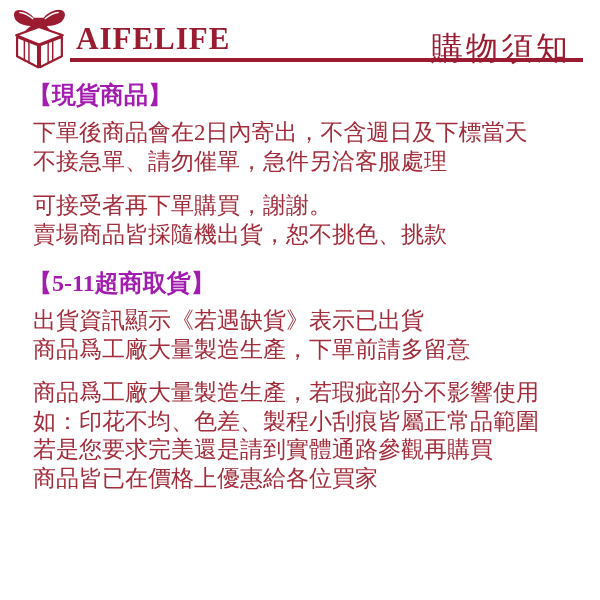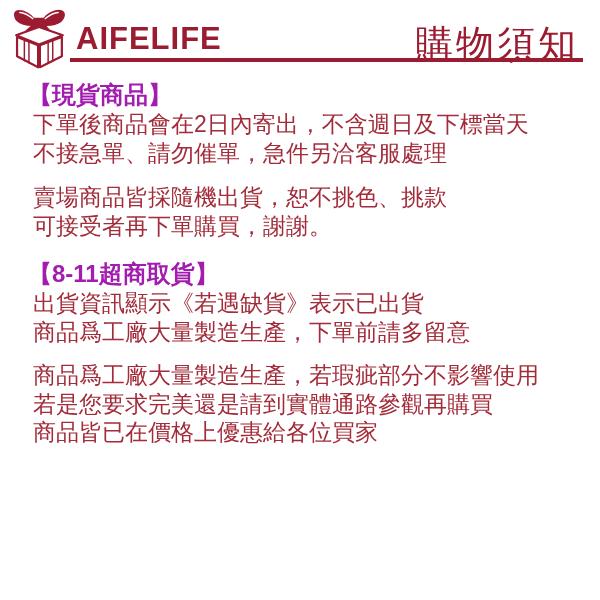--- a/index.html
+++ b/index.html
@@ -1,39 +1,39 @@
 <!DOCTYPE html>
 <html><head>
 <meta charset="utf-8">
 <style>
   html,body{margin:0;padding:0;background:#fff;}
   .page{
     position:relative;width:600px;height:600px;background:#fff;overflow:hidden;
-    font-family:Liberation Sans, sans-serif;
+    font-family:Liberation Serif, serif;
   }
   
   .logo{position:absolute;left:7px;top:4px;width:64px;height:68px;}
   .brand{
     position:absolute;left:76px;top:21px;
     font-size:31px;font-weight:bold;letter-spacing:1px;
     color:#9B1B30;white-space:nowrap;
   }
   .title{
-    position:absolute;right:17px;top:15px;margin:4px;
-    font-size:38px;font-weight:500;letter-spacing:3px;
+    position:absolute;right:17px;top:15px;margin:12px;
+    font-size:32px;font-weight:500;letter-spacing:3px;
     color:#9B1B30;white-space:nowrap;
   }
   .rule{position:absolute;left:70px;right:17px;top:58px;height:4px;background:#9B1B30;}
   
   .content{position:absolute;left:28px;top:80px;right:6px;}
   .section h2{
     margin:0;font-size:24px;line-height:30px;font-weight:bold;
     color:#a21caf;white-space:nowrap;
   }
-  .section .lines{margin-top:0;}
+  .section .lines{margin-top:9px;}
   .section p{
     margin:0;padding-left:5px;font-size:23px;line-height:28.5px;
     color:#A22C3A;white-space:nowrap;
   }
   .s2{margin-top:16px;}
   .s3{margin-top:19px;}
   .s4{margin-top:15px;}
 </style>
 </head>
 <body>
@@ -82,35 +82,36 @@
     <div class="section s1">
       <h2>【現貨商品】</h2>
       <div class="lines">
         <p>下單後商品會在2日內寄出，不含週日及下標當天</p>
         <p>不接急單、請勿催單，急件另洽客服處理</p>
       </div>
     </div>
 
     <div class="section s2">
       <div class="lines">
+        <p>可接受者再下單購買，謝謝。</p>
         <p>賣場商品皆採隨機出貨，恕不挑色、挑款</p>
-        <p>可接受者再下單購買，謝謝。</p>
       </div>
     </div>
 
     <div class="section s3">
-      <h2>【8-11超商取貨】</h2>
+      <h2>【5-11超商取貨】</h2>
       <div class="lines">
         <p>出貨資訊顯示《若遇缺貨》表示已出貨</p>
         <p>商品爲工廠大量製造生產，下單前請多留意</p>
       </div>
     </div>
 
     <div class="section s4">
       <div class="lines">
         <p>商品爲工廠大量製造生產，若瑕疵部分不影響使用</p>
+        <p>如：印花不均、色差、製程小刮痕皆屬正常品範圍</p>
         <p>若是您要求完美還是請到實體通路參觀再購買</p>
         <p>商品皆已在價格上優惠給各位買家</p>
       </div>
     </div>
 
   </div>
 </div>
 
 </body></html>

